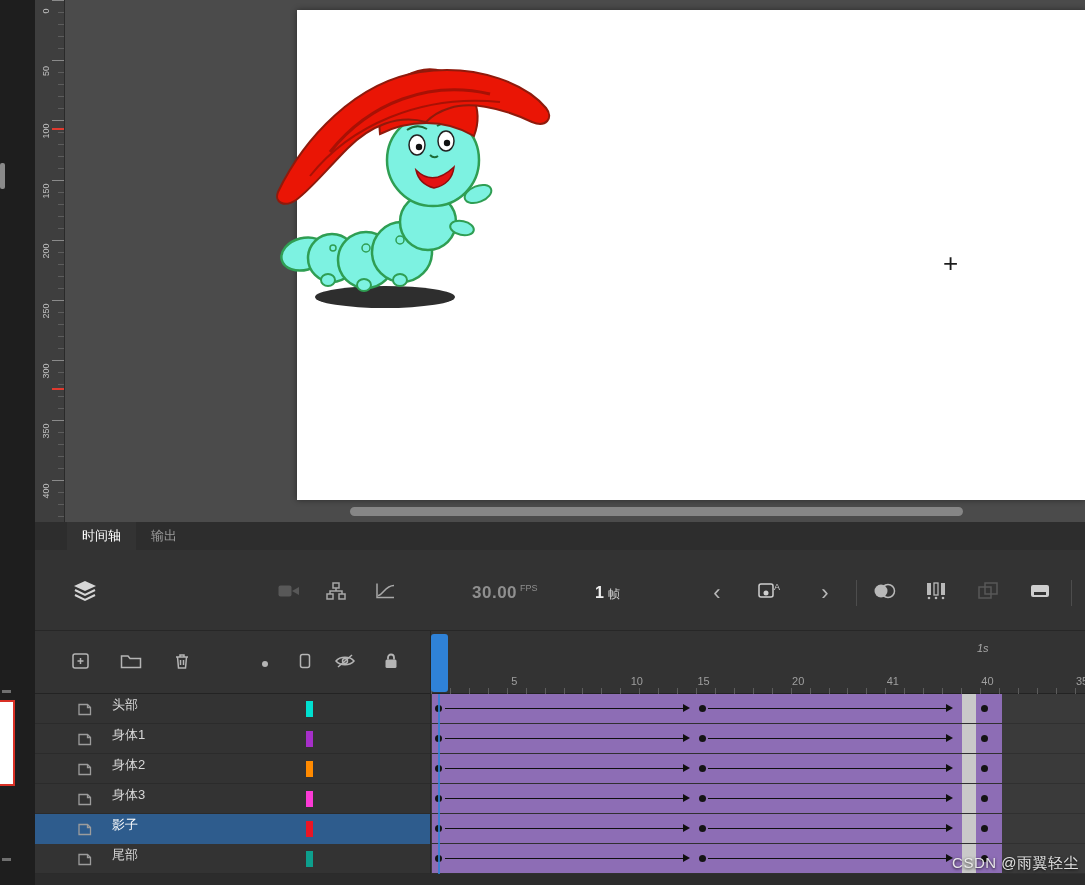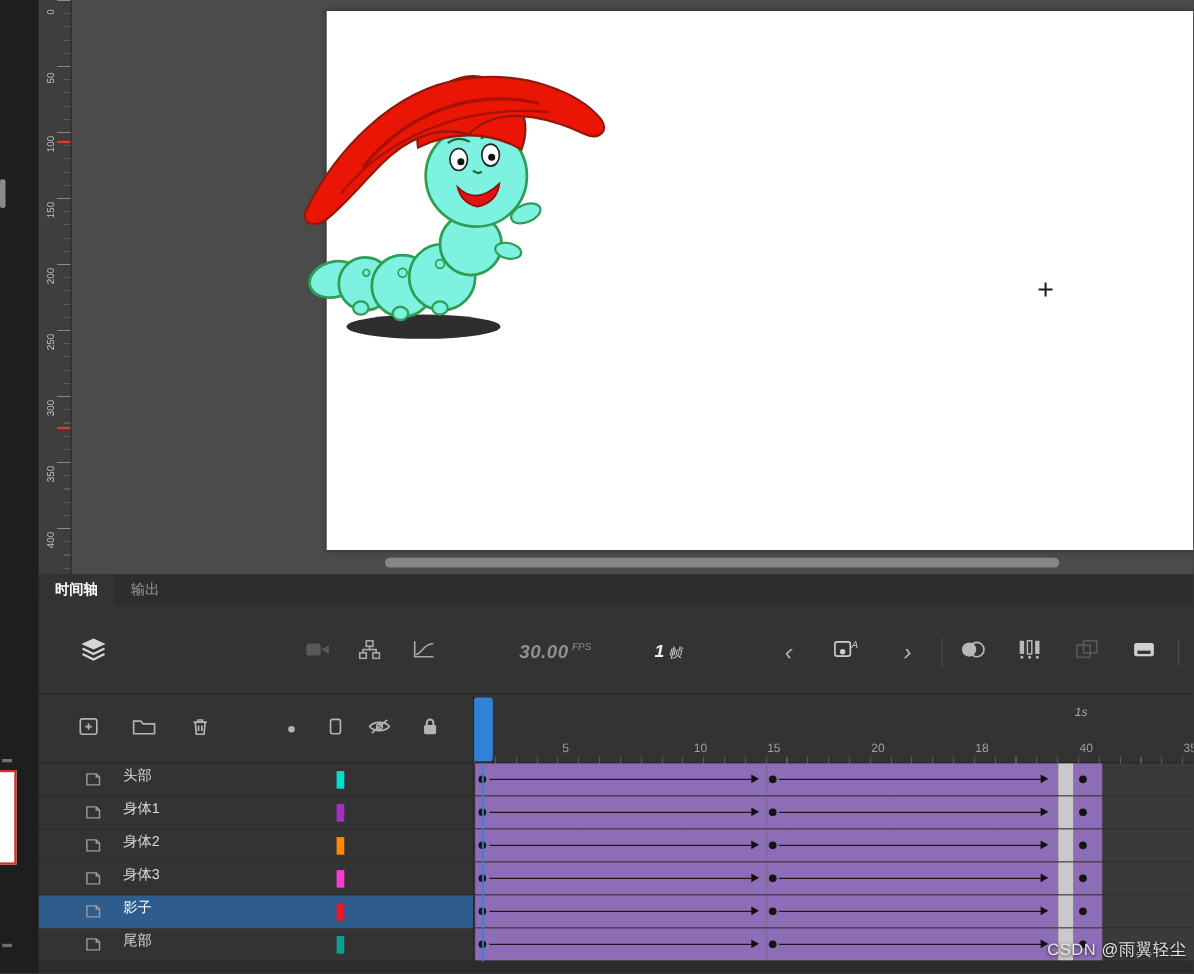--- a/index.html
+++ b/index.html
@@ -27,24 +27,24 @@
   .stage{position:absolute;left:65px;top:0;width:1020px;height:522px;background:#4b4b4b;overflow:hidden;}
   .canvas{position:absolute;left:232px;top:10px;width:788px;height:490px;background:#fff;box-shadow:0 0 6px rgba(0,0,0,.45);}
   .crosshair{position:absolute;left:878px;top:250px;font-size:26px;color:#1c1c1c;line-height:1;}
   .h-scroll{position:absolute;left:285px;bottom:6px;width:613px;height:9px;background:#868686;border-radius:5px;}
   .character{position:absolute;left:205px;top:42px;}
 
   
   .timeline-panel{position:absolute;left:35px;top:522px;width:1050px;height:363px;background:#333;}
   .tab-bar{position:absolute;left:0;top:0;width:100%;height:28px;background:#2d2d2d;display:flex;}
   .tab{height:28px;line-height:28px;padding:0 15px;font-size:13px;color:#9a9a9a;cursor:default;}
-  .tab.active{color:#fff;font-weight:bold;background:#333;}
+  .tab.active{color:#fff;font-weight:normal;background:#333;margin-left:32px;}
 
   .tl-toolbar{position:absolute;left:0;top:28px;width:100%;height:80px;background:#333;}
-  .tl-item{position:absolute;top:43px;transform:translate(-50%,-50%);font-style:italic;}
+  .tl-item{position:absolute;top:43px;transform:translate(-50%,-50%);}
   .tl-item.txt{transform:translateY(-50%);}
   .fps-val{font-size:17px;font-weight:bold;color:#8f8f8f;letter-spacing:.5px;}
   .fps-unit{font-size:9px;color:#8f8f8f;vertical-align:7px;margin-left:3px;}
   .frm-val{font-size:16px;font-weight:bold;color:#efefef;}
   .frm-unit{font-size:12px;color:#cfcfcf;margin-left:4px;}
   .chev{font-size:22px;color:#b8b8b8;line-height:1;}
   .vdiv{position:absolute;top:30px;height:26px;width:1px;background:#4d4d4d;}
 
   .layer-header{position:absolute;left:0;top:108px;width:100%;height:64px;background:#333;
     border-top:1px solid #272727;border-bottom:1px solid #232323;}
@@ -291,21 +291,21 @@
           <path d="M4 7 V5 a3 3 0 0 1 6 0 V7" fill="none" stroke="#b5b5b5" stroke-width="1.8"></path>
         </svg>
       </div>
 
       <div class="frames-header">
         <div class="sec-label">1s</div>
       <div class="frame-tick-num" style="left: 72.22px;">5</div>
           <div class="frame-tick-num" style="left: 166.87px; margin-left: 28px;">10</div>
           <div class="frame-tick-num" style="left: 261.52px;">15</div>
           <div class="frame-tick-num" style="left: 356.17px;">20</div>
-          <div class="frame-tick-num" style="left: 450.82px;">18</div>
+          <div class="frame-tick-num" style="left: 450.82px;">41</div>
           <div class="frame-tick-num" style="left: 545.47px;">40</div>
           <div class="frame-tick-num" style="left: 640.12px;">35</div>
         </div>
       <div class="playhead-head" style="left: 396px;"></div>
     </div>
 
     <div class="layer-rows">
       <div class="playhead-line" style="left: 403px;"></div>
     <div class="layer-row">
           <div class="row-left">

